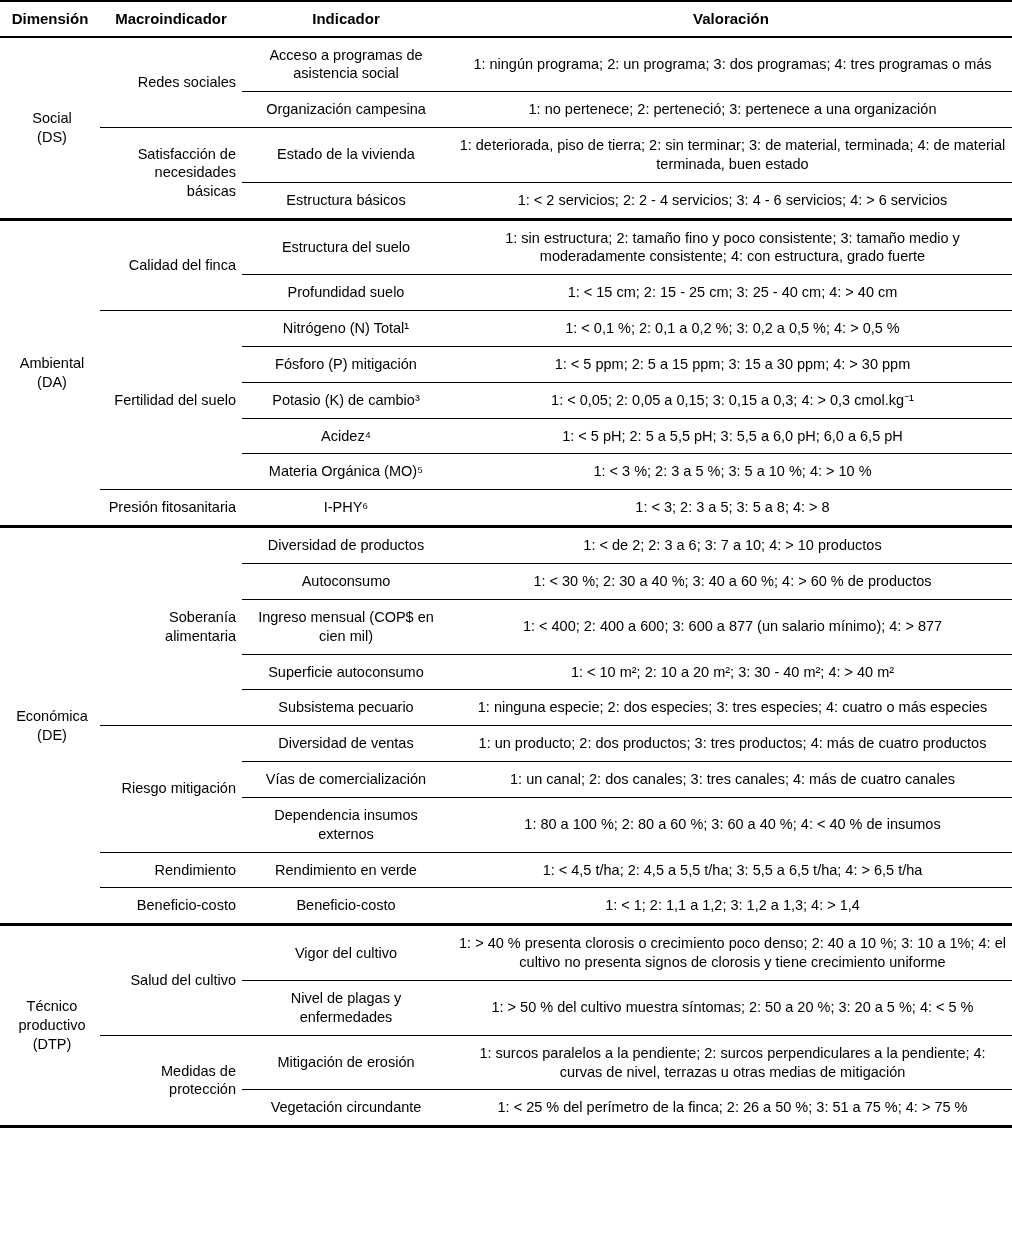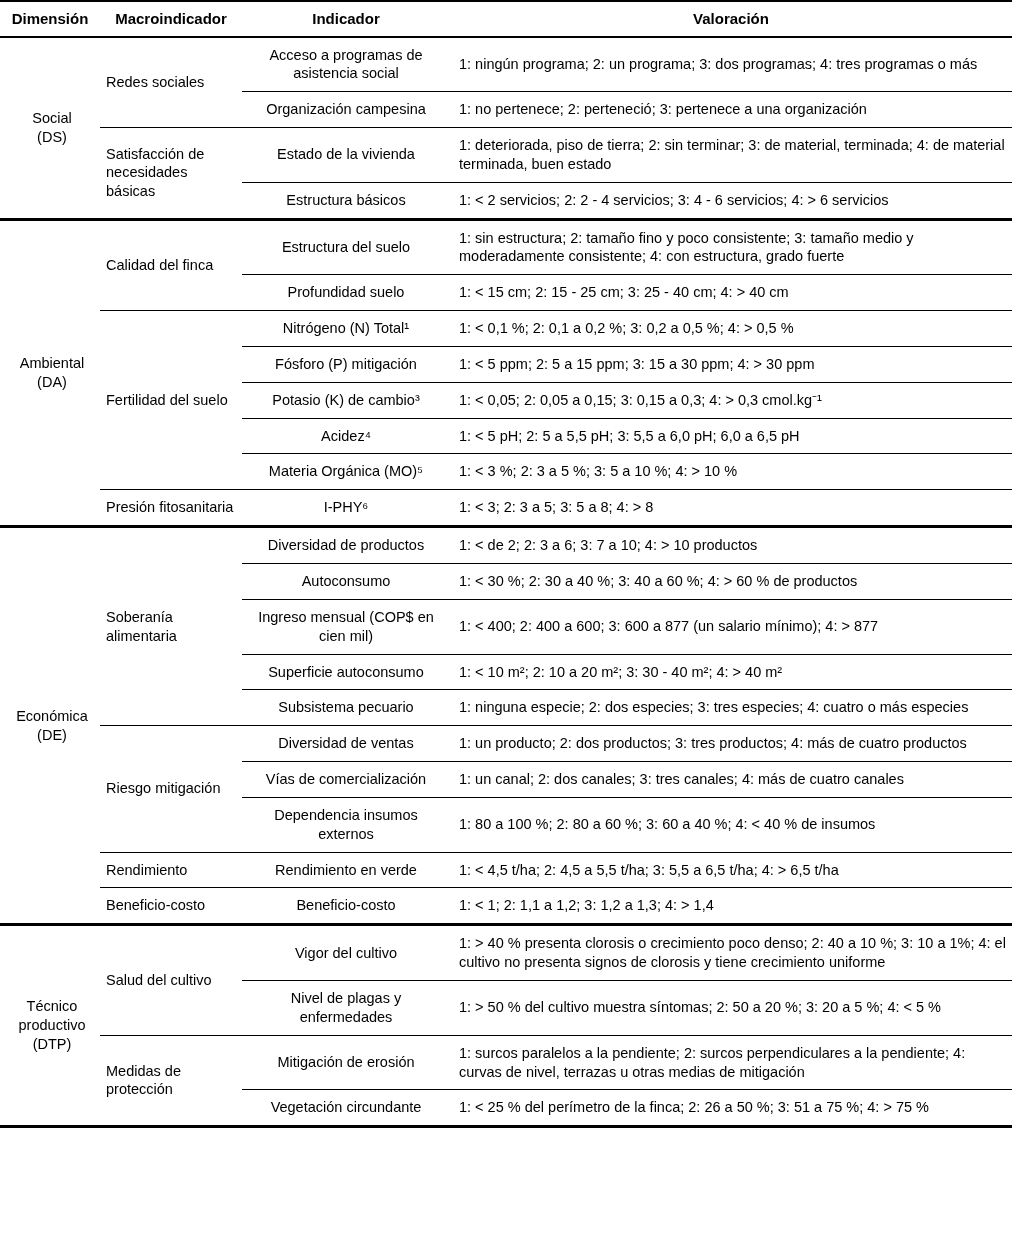--- a/index.html
+++ b/index.html
@@ -21,23 +21,23 @@
     border-bottom: 2px solid #000;
     padding: 7px 4px;
     font-weight: bold;
     font-size: 15px;
     text-align: center;
     vertical-align: middle;
     margin-left: 40px;
   }
   td { padding: 8px 6px; vertical-align: middle; }
   td.dim   { text-align: center; padding-left: 16px; padding-right: 12px; }
-  td.macro { text-align: left; }
+  td.macro { text-align: right; }
   td.ind   { text-align: center; }
-  td.val   { text-align: left; padding-left: 9px; }
+  td.val   { text-align: center; padding-left: 9px; }
   .b1 { border-bottom: 1px solid #000; }
   .b3 { border-bottom: 3px solid #000; }
 </style>
 </head>
 <body>
 
 <table class="valuation">
   <colgroup>
     <col class="c-dim">
       <col class="c-macro">

